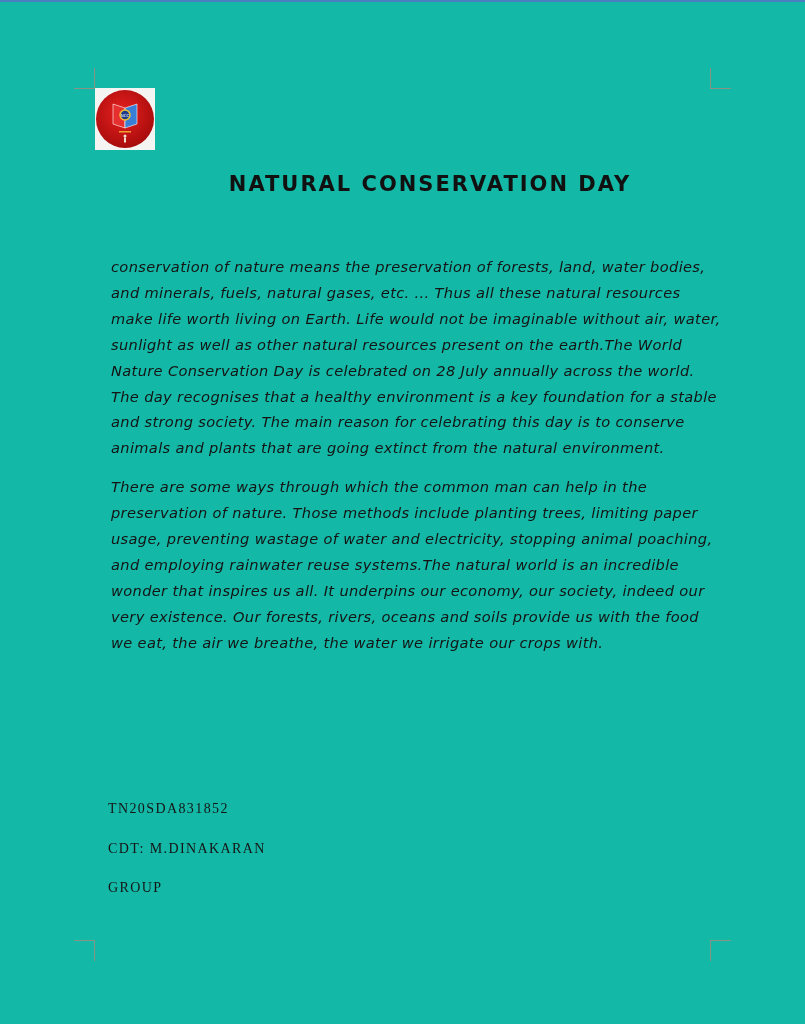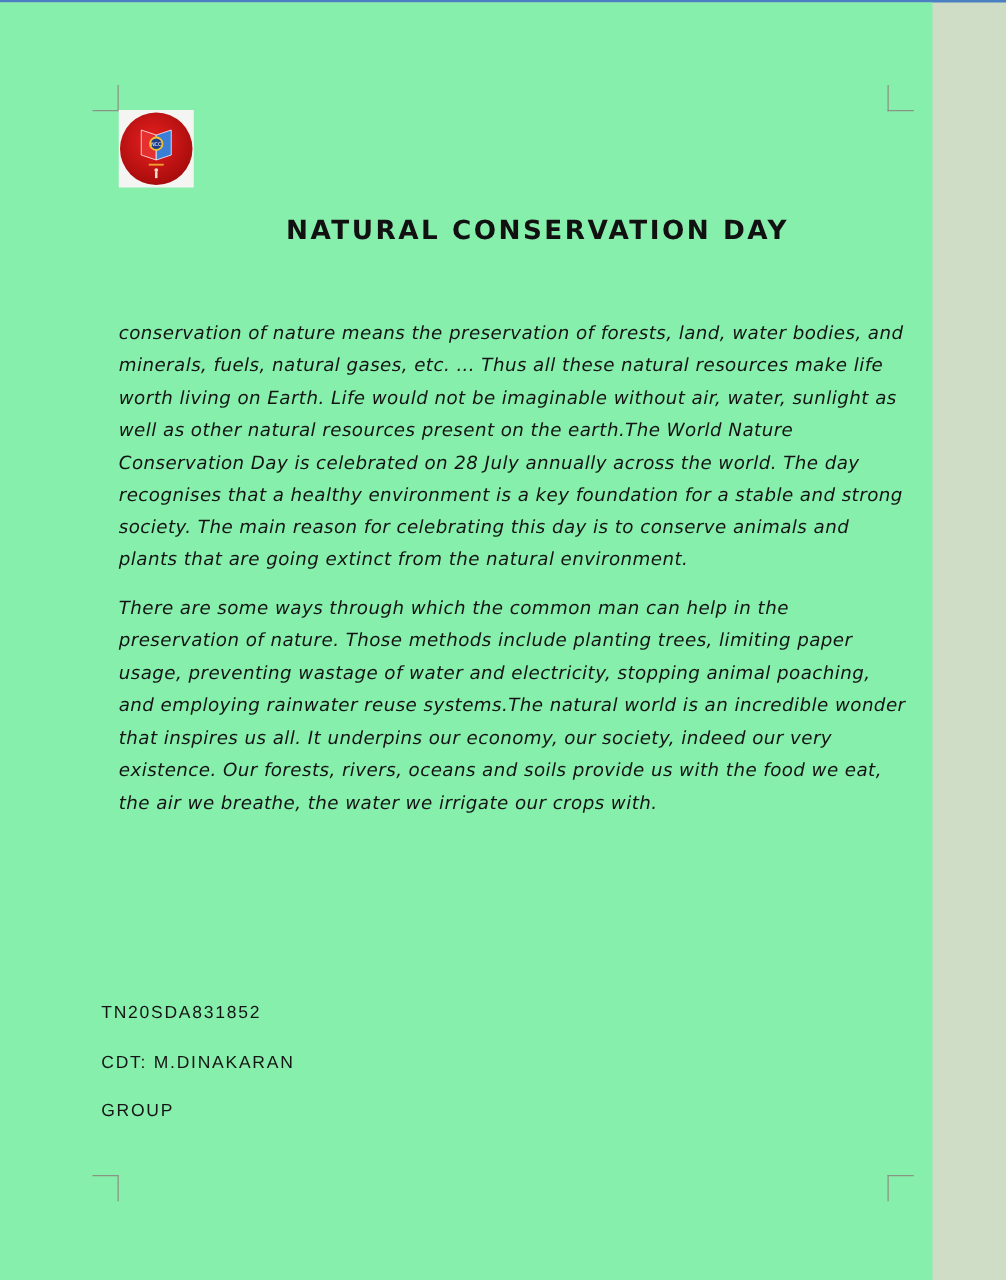--- a/index.html
+++ b/index.html
@@ -14,22 +14,22 @@
     }
     .top-bar {
       position: absolute;
       left: 0; top: 0;
       width: 805px; height: 2px;
       background: #4a7fc1;
     }
     .page {
       position: absolute;
       left: 0; top: 2px;
-      width: 746px; height: 1022px;
-      background: #86efac;
+      width: 805px; height: 1022px;
+      background: #14b8a6;
     }
     .corner {
       position: absolute;
       width: 20px; height: 20px;
       border-color: #8a9485;
       border-style: solid;
       border-width: 0;
     }
     .corner.tl { left: 74px; top: 66px; border-right-width: 1px; border-bottom-width: 1px; }
     .corner.tr { left: 710px; top: 66px; border-left-width: 1px; border-bottom-width: 1px; }
@@ -61,27 +61,27 @@
       left: 95px; top: 252px;
       width: 630px;
       font-family: "DejaVu Sans", sans-serif;
       font-style: oblique;
       font-size: 14.6px;
       line-height: 25.9px;
       letter-spacing: 0.35px;
       color: #141414;
     }
     .body-text p {
-      margin: 0 0 13px 0;
+      margin: 0 0 13px 16px;
     }
 
     .footer-lines {
       position: absolute;
-      left: 81px; top: 797px;
-      font-family: Liberation Sans, sans-serif;
+      left: 108px; top: 797px;
+      font-family: Liberation Serif, serif;
       font-size: 14px;
       letter-spacing: 1.4px;
       color: #151515;
     }
     .footer-lines div {
       height: 39.5px;
       line-height: 20px;
     }
   </style>
 </head>

